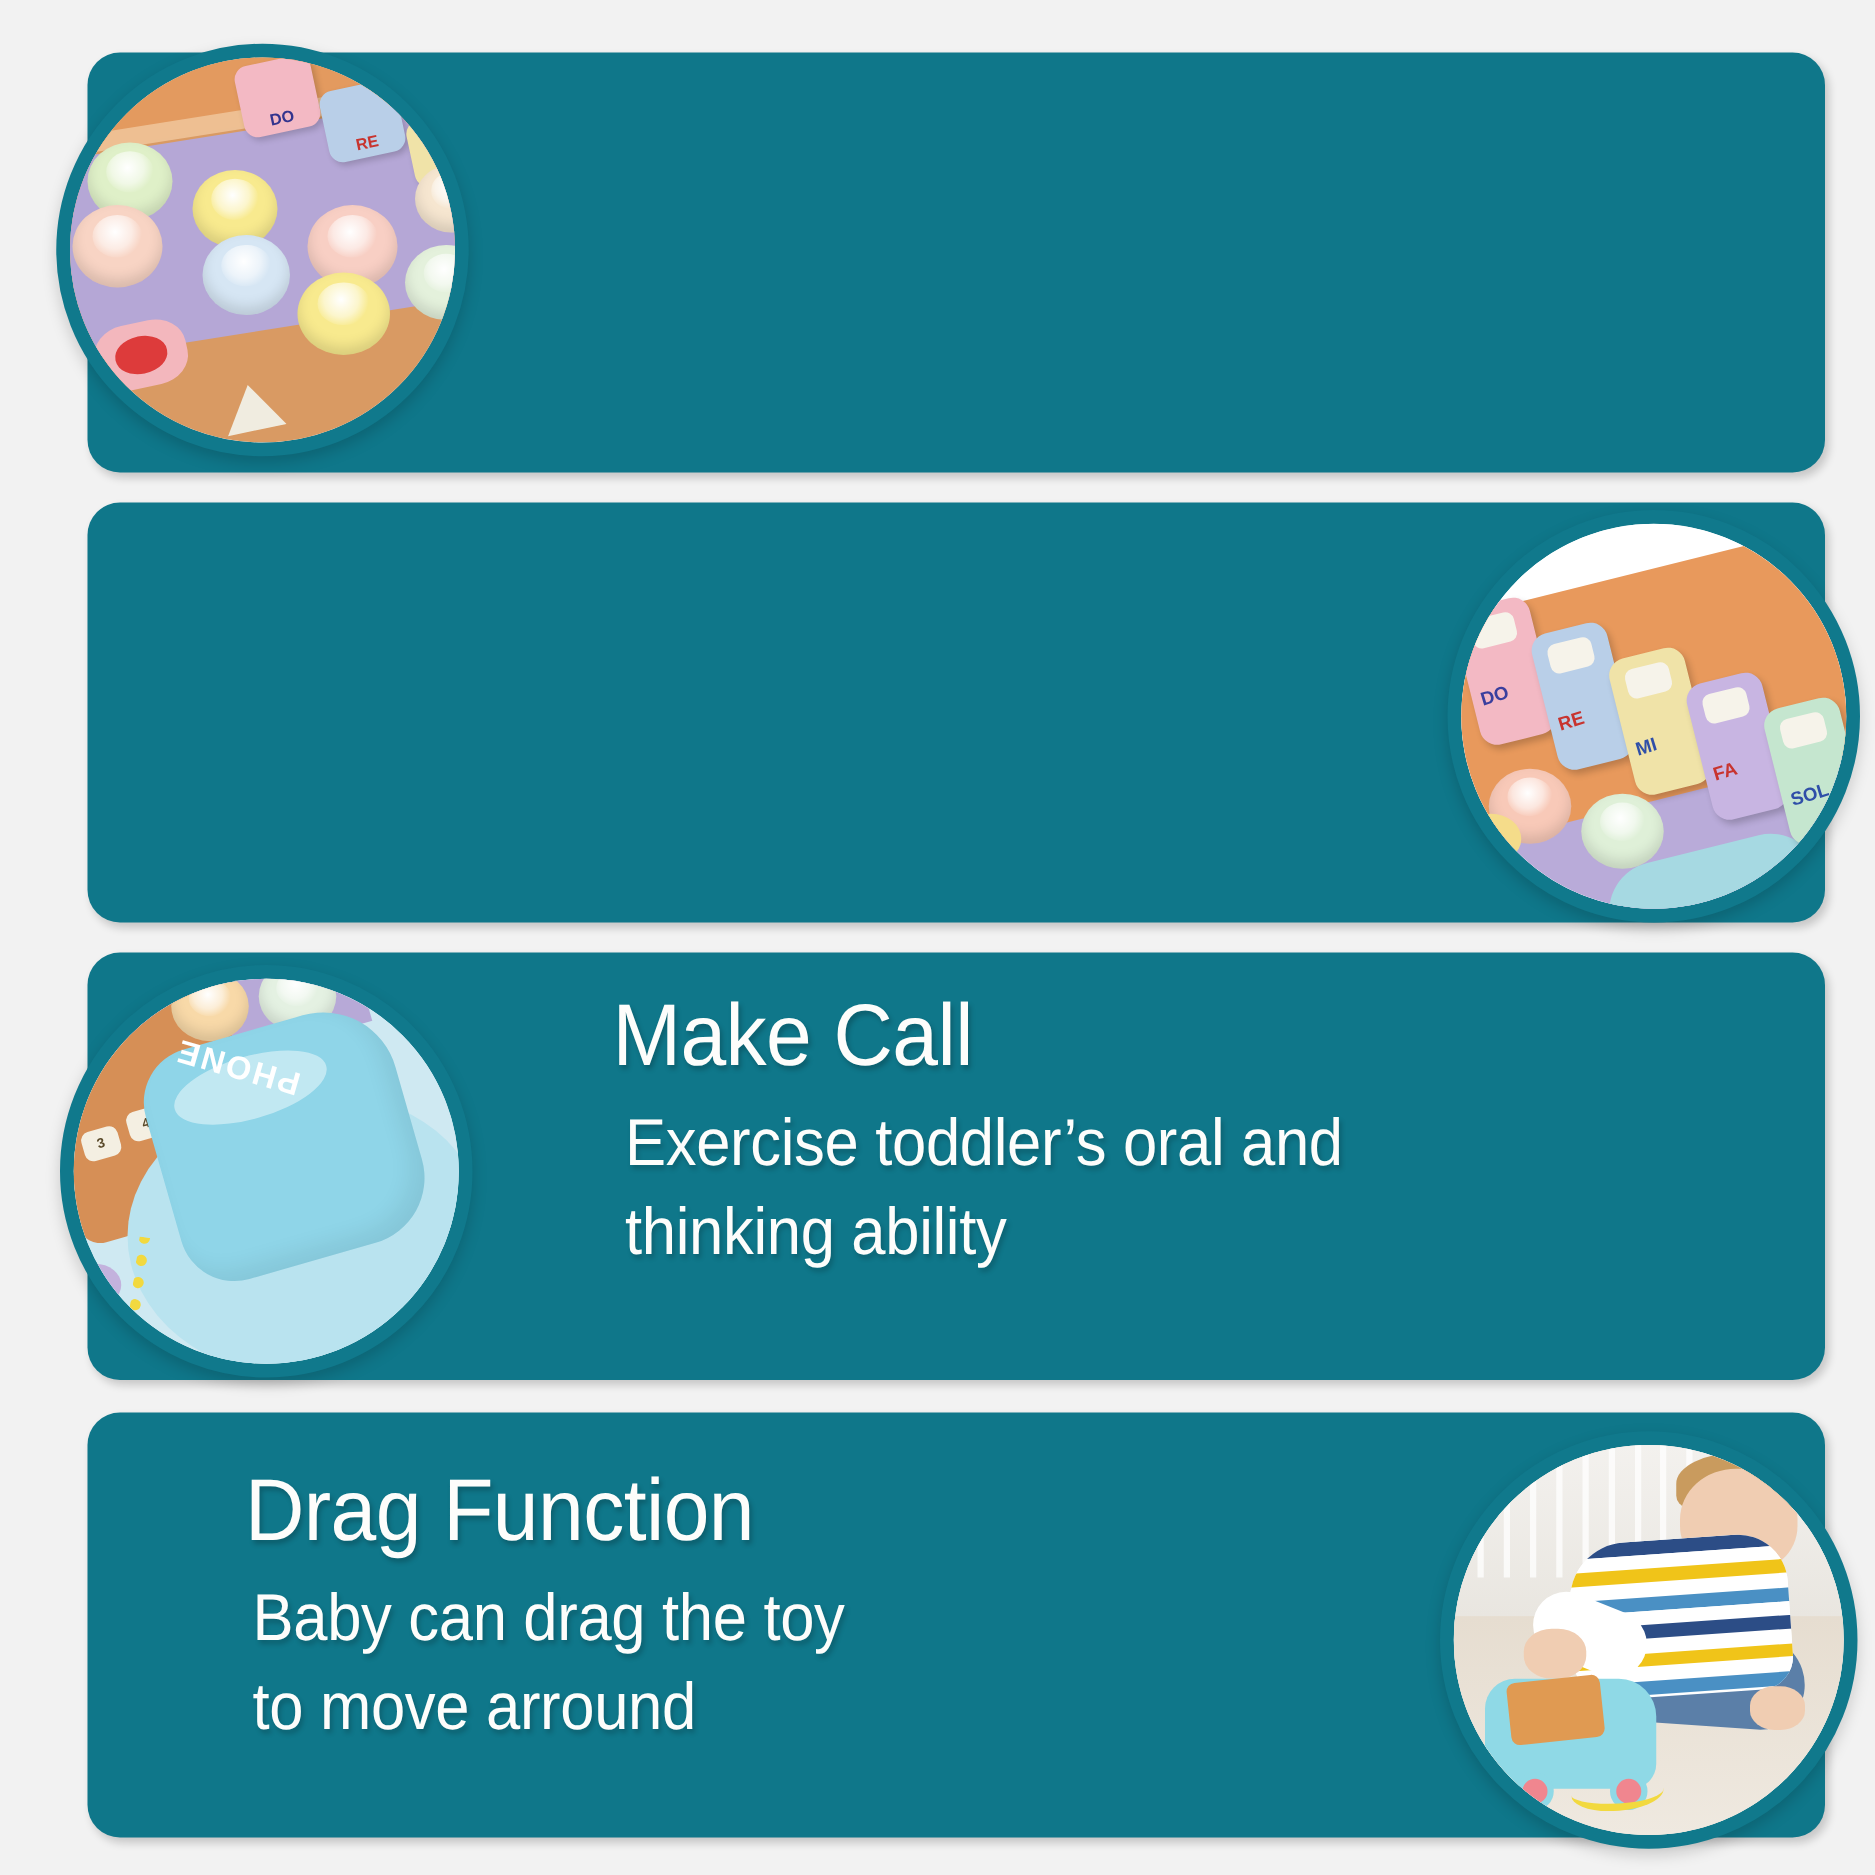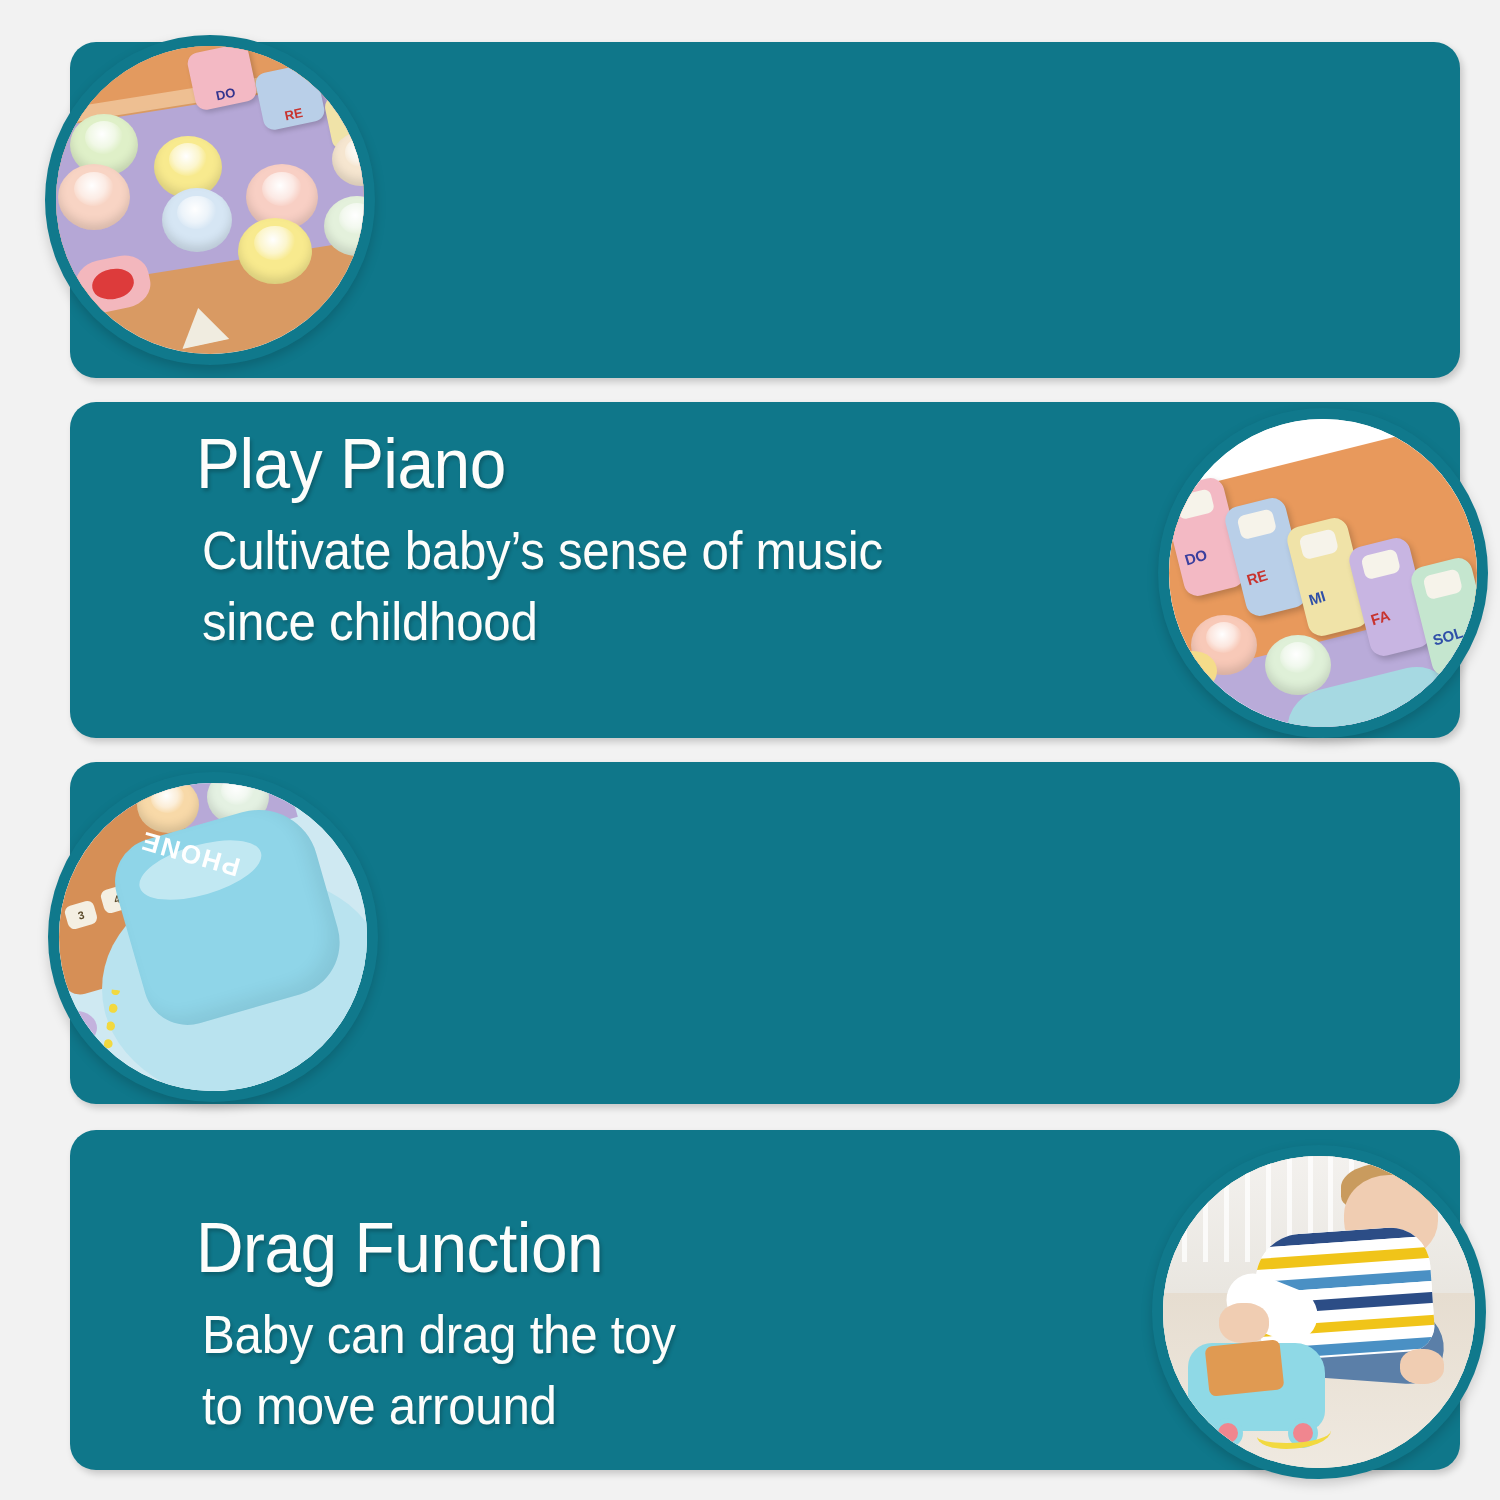--- a/index.html
+++ b/index.html
@@ -27,21 +27,21 @@
   .panel-1 { left:70px;  top:42px;   width:1390px; height:336px; }
   .panel-2 { left:70px;  top:402px;  width:1390px; height:336px; }
   .panel-3 { left:70px;  top:762px;  width:1390px; height:342px; }
   .panel-4 { left:70px;  top:1130px; width:1390px; height:340px; }
 
   
   .text-block { position:absolute; }
   .tb-1 { left:500px; top:66px;   width:920px; }
   .tb-2 { left:196px; top:428px;  width:920px; }
   .tb-3 { left:490px; top:792px;  width:880px; }
-  .tb-4 { left:196px; top:1172px; width:900px;margin-top:40px; }
+  .tb-4 { left:196px; top:1172px; width:900px; }
 
   .heading {
     font-size:70px;
     font-weight:400;
     color:#fdfdfb;
     letter-spacing:-0.5px;
     line-height:1.04;
     text-shadow:2px 3px 4px rgba(0,0,0,0.22);
     transform:scaleX(0.94);
     transform-origin:left center;
@@ -299,27 +299,20 @@
       <div class="dome" style="left:268px;top:150px;width:66px;height:60px;background:#e4f1dc;"></div>
       <div class="dome" style="left:276px;top:86px;width:58px;height:54px;background:#f6e6d0;"></div>
 
       <div class="heart-btn" style="left:20px;top:212px;transform:rotate(-12deg);"></div>
       <div class="tri-btn" style="left:120px;top:258px;transform:rotate(-12deg);"></div>
     </div>
   </div>
 
   <div class="panel panel-2"></div>
 
-  <div class="text-block tb-2">
-    <div class="heading">Play Piano</div>
-    <div class="body-text">
-      <span class="ln">Cultivate baby’s sense of music</span>
-      <span class="ln">since childhood</span>
-    </div>
-  </div>
 
   <div class="medallion med-2">
     <div class="photo">
       <div class="p2-bg"></div>
       <div class="p2-orange"></div>
       <div class="p2-purple"></div>
       <div class="p2-teal-pill"></div>
 
       <div class="pkey" style="left:4px;top:62px;background:#f3b9c4;">
         <span class="face"></span>
@@ -343,20 +336,27 @@
       </div>
 
       <div class="dome" style="left:22px;top:196px;width:66px;height:60px;background:#f8c9b8;"></div>
       <div class="dome" style="left:96px;top:216px;width:66px;height:60px;background:#dff0d8;"></div>
       <div class="dot" style="left:0px;top:232px;width:48px;height:40px;background:#f5dc8a;"></div>
     </div>
   </div>
 
   <div class="panel panel-3"></div>
 
+  <div class="text-block tb-3">
+    <div class="heading">Make Call</div>
+    <div class="body-text">
+      <span class="ln">Exercise toddler’s oral and</span>
+      <span class="ln">thinking ability</span>
+    </div>
+  </div>
 
   <div class="medallion med-3">
     <div class="photo">
       <div class="p3-bg"></div>
       <div class="p3-purple"></div>
       <div class="p3-orange"></div>
 
       <div class="numpad">
         <div class="numkey" style="left:4px;top:34px;">3</div>
         <div class="numkey" style="left:40px;top:18px;">4</div>

